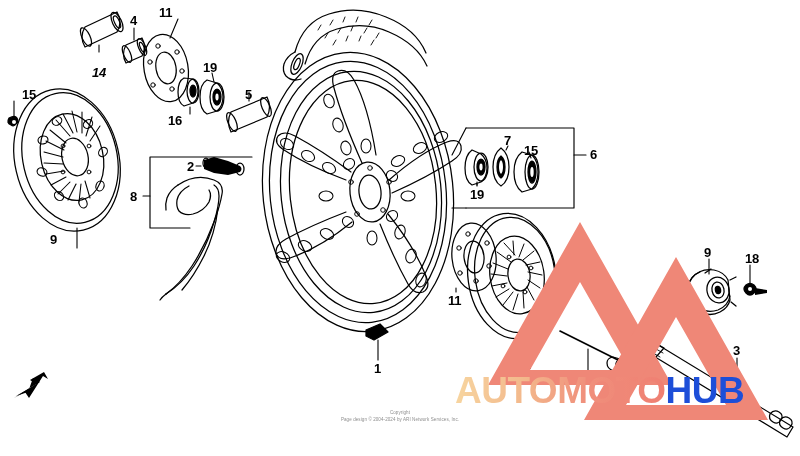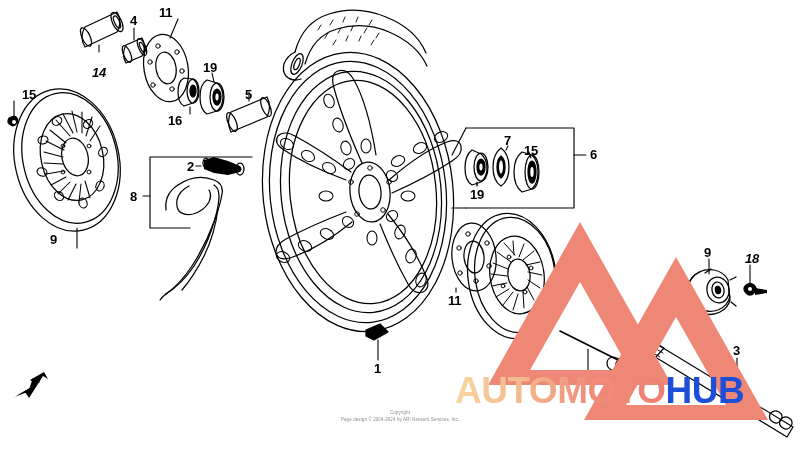--- a/index.html
+++ b/index.html
@@ -393,21 +393,21 @@
   <span class="callout" style="left:187px;top:160px;">2</span>
   <span class="callout" style="left:130px;top:190px;">8</span>
   <span class="callout" style="left:504px;top:134px;">7</span>
   <span class="callout" style="left:524px;top:144px;">15</span>
   <span class="callout" style="left:590px;top:148px;">6</span>
   <span class="callout" style="left:470px;top:188px;">19</span>
   <span class="callout" style="left:448px;top:294px;">11</span>
   <span class="callout" style="left:374px;top:362px;">1</span>
   <span class="callout" style="left:517px;top:358px;">12</span>
   <span class="callout" style="left:704px;top:246px;">9</span>
-  <span class="callout" style="left:745px;top:252px;font-style:italic;">18</span>
+  <span class="callout" style="left:745px;top:252px;">18</span>
   <span class="callout" style="left:583px;top:372px;">13</span>
   <span class="callout" style="left:733px;top:344px;">3</span>
 </div>
 
 <div id="fwd-marker">
   
 </div>
 
 <div id="copyright">
   <div class="cr-line1">Copyright</div>

